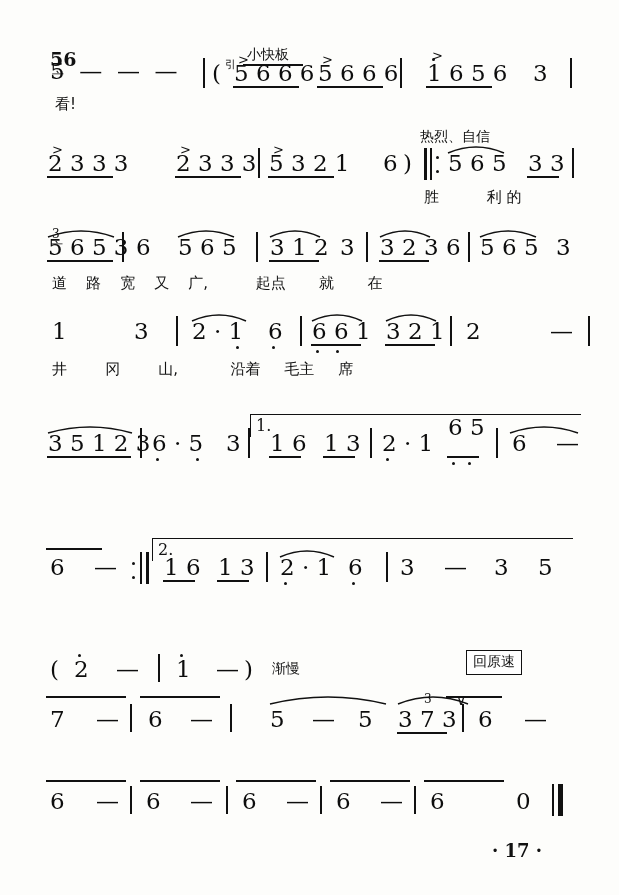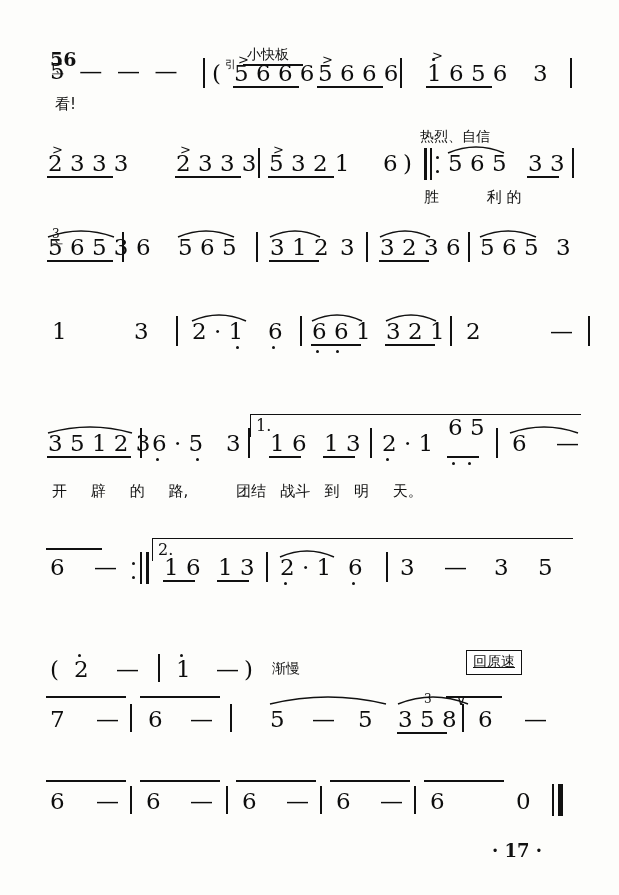--- a/index.html
+++ b/index.html
@@ -247,20 +247,21 @@
 
   <div class="barline" style="left:468px; top:232px; height:30px;"></div>
   <div class="abs num big" style="left:480px; top:236px;">5 6 5</div>
   <div class="slur" style="left:478px; top:224px;">
     <svg width="60" height="14" viewBox="0 0 60 14">
         <path d="M2 12 Q30 0 58 12"></path>
       </svg>
   </div>
   <div class="abs num big" style="left:556px; top:236px;">3</div>
 
+  <div class="abs lyric" style="left:52px; top:276px; letter-spacing:0;">道    路    宽    又    广,          起点       就       在</div>
 
   <div class="abs num big" style="left:52px; top:320px;">1</div>
   <div class="abs num big" style="left:134px; top:320px;">3</div>
   <div class="barline" style="left:176px; top:316px; height:30px;"></div>
 
   <div class="abs num big" style="left:192px; top:320px;">2 · 1</div>
   <div class="dot" style="left:236px; top:346px;"></div>
   <div class="slur" style="left:190px; top:308px;">
     <svg width="58" height="14" viewBox="0 0 58 14">
         <path d="M2 12 Q29 0 56 12"></path>
@@ -287,20 +288,21 @@
     <svg width="54" height="14" viewBox="0 0 54 14">
         <path d="M2 12 Q27 0 52 12"></path>
       </svg>
   </div>
 
   <div class="barline" style="left:450px; top:316px; height:30px;"></div>
   <div class="abs num big" style="left:466px; top:320px;">2</div>
   <div class="abs num big" style="left:550px; top:320px;">—</div>
   <div class="barline" style="left:588px; top:316px; height:30px;"></div>
 
+  <div class="abs lyric" style="left:52px; top:362px;">井        冈        山,           沿着     毛主     席</div>
 
   <div class="abs num big" style="left:48px; top:432px;">3 5 1 2 3</div>
   <div class="beam" style="left:47px; top:456px; width:84px;"></div>
   <div class="slur" style="left:46px; top:420px;">
     <svg width="88" height="14" viewBox="0 0 88 14">
         <path d="M2 12 Q44 0 86 12"></path>
       </svg>
   </div>
 
   <div class="barline" style="left:140px; top:428px; height:30px;"></div>
@@ -329,21 +331,20 @@
 
   <div class="barline" style="left:496px; top:428px; height:30px;"></div>
   <div class="abs num big" style="left:512px; top:432px;">6</div>
   <div class="abs num big" style="left:556px; top:432px;">—</div>
   <div class="slur" style="left:508px; top:420px;">
     <svg width="72" height="14" viewBox="0 0 72 14">
         <path d="M2 12 Q36 0 70 12"></path>
       </svg>
   </div>
 
-  <div class="abs lyric" style="left:52px; top:484px;">开     辟     的     路,          团结   战斗   到   明     天。</div>
 
   <div class="beam" style="left:46px; top:548px; width:56px;"></div>
   <div class="abs num big" style="left:50px; top:556px;">6</div>
   <div class="abs num big" style="left:94px; top:556px;">—</div>
 
   <div class="dot" style="left:132px; top:562px;"></div>
   <div class="dot" style="left:132px; top:576px;"></div>
   <div class="barline" style="left:140px; top:552px; height:32px;"></div>
   <div class="barline" style="left:146px; top:552px; height:32px; width:3px;"></div>
 
@@ -378,21 +379,21 @@
   <div class="abs num big" style="left:74px; top:658px;">2</div>
   <div class="dot" style="left:78px; top:654px;"></div>
   <div class="abs num big" style="left:116px; top:658px;">—</div>
   <div class="barline" style="left:158px; top:654px; height:28px;"></div>
   <div class="abs num big" style="left:176px; top:658px;">1</div>
   <div class="dot" style="left:180px; top:654px;"></div>
   <div class="abs num big" style="left:216px; top:658px;">—</div>
   <div class="abs num big" style="left:244px; top:658px;">)</div>
 
   <div class="abs marker" style="left:272px; top:660px;">渐慢</div>
-  <div class="boxlabel" style="left:466px; top:650px;text-decoration:underline;">回原速</div>
+  <div class="boxlabel" style="left:466px; top:650px;">回原速</div>
 
   <div class="beam" style="left:46px; top:696px; width:80px;"></div>
   <div class="beam" style="left:140px; top:696px; width:80px;"></div>
   <div class="slur" style="left:268px; top:690px;">
     <svg width="120" height="16" viewBox="0 0 120 16">
         <path d="M2 14 Q60 0 118 14"></path>
       </svg>
   </div>
   <div class="slur" style="left:396px; top:690px;">
     <svg width="74" height="16" viewBox="0 0 74 16">
@@ -405,21 +406,21 @@
   <div class="abs num big" style="left:96px; top:708px;">—</div>
   <div class="barline" style="left:130px; top:704px; height:28px;"></div>
   <div class="abs num big" style="left:148px; top:708px;">6</div>
   <div class="abs num big" style="left:190px; top:708px;">—</div>
   <div class="barline" style="left:230px; top:704px; height:28px;"></div>
   <div class="abs num big" style="left:270px; top:708px;">5</div>
   <div class="abs num big" style="left:312px; top:708px;">—</div>
   <div class="abs num big" style="left:358px; top:708px;">5</div>
 
   <div class="triplet" style="left:424px; top:692px;">3</div>
-  <div class="abs num big" style="left:398px; top:708px;">3 5 8</div>
+  <div class="abs num big" style="left:398px; top:708px;">3 7 3</div>
   <div class="beam" style="left:397px; top:732px; width:50px;"></div>
 
   <div class="fermata" style="left:456px; top:692px;">∨</div>
   <div class="barline" style="left:462px; top:704px; height:28px;"></div>
   <div class="abs num big" style="left:478px; top:708px;">6</div>
   <div class="abs num big" style="left:524px; top:708px;">—</div>
 
 
   <div class="beam" style="left:46px; top:780px; width:80px;"></div>
   <div class="beam" style="left:140px; top:780px; width:80px;"></div>

